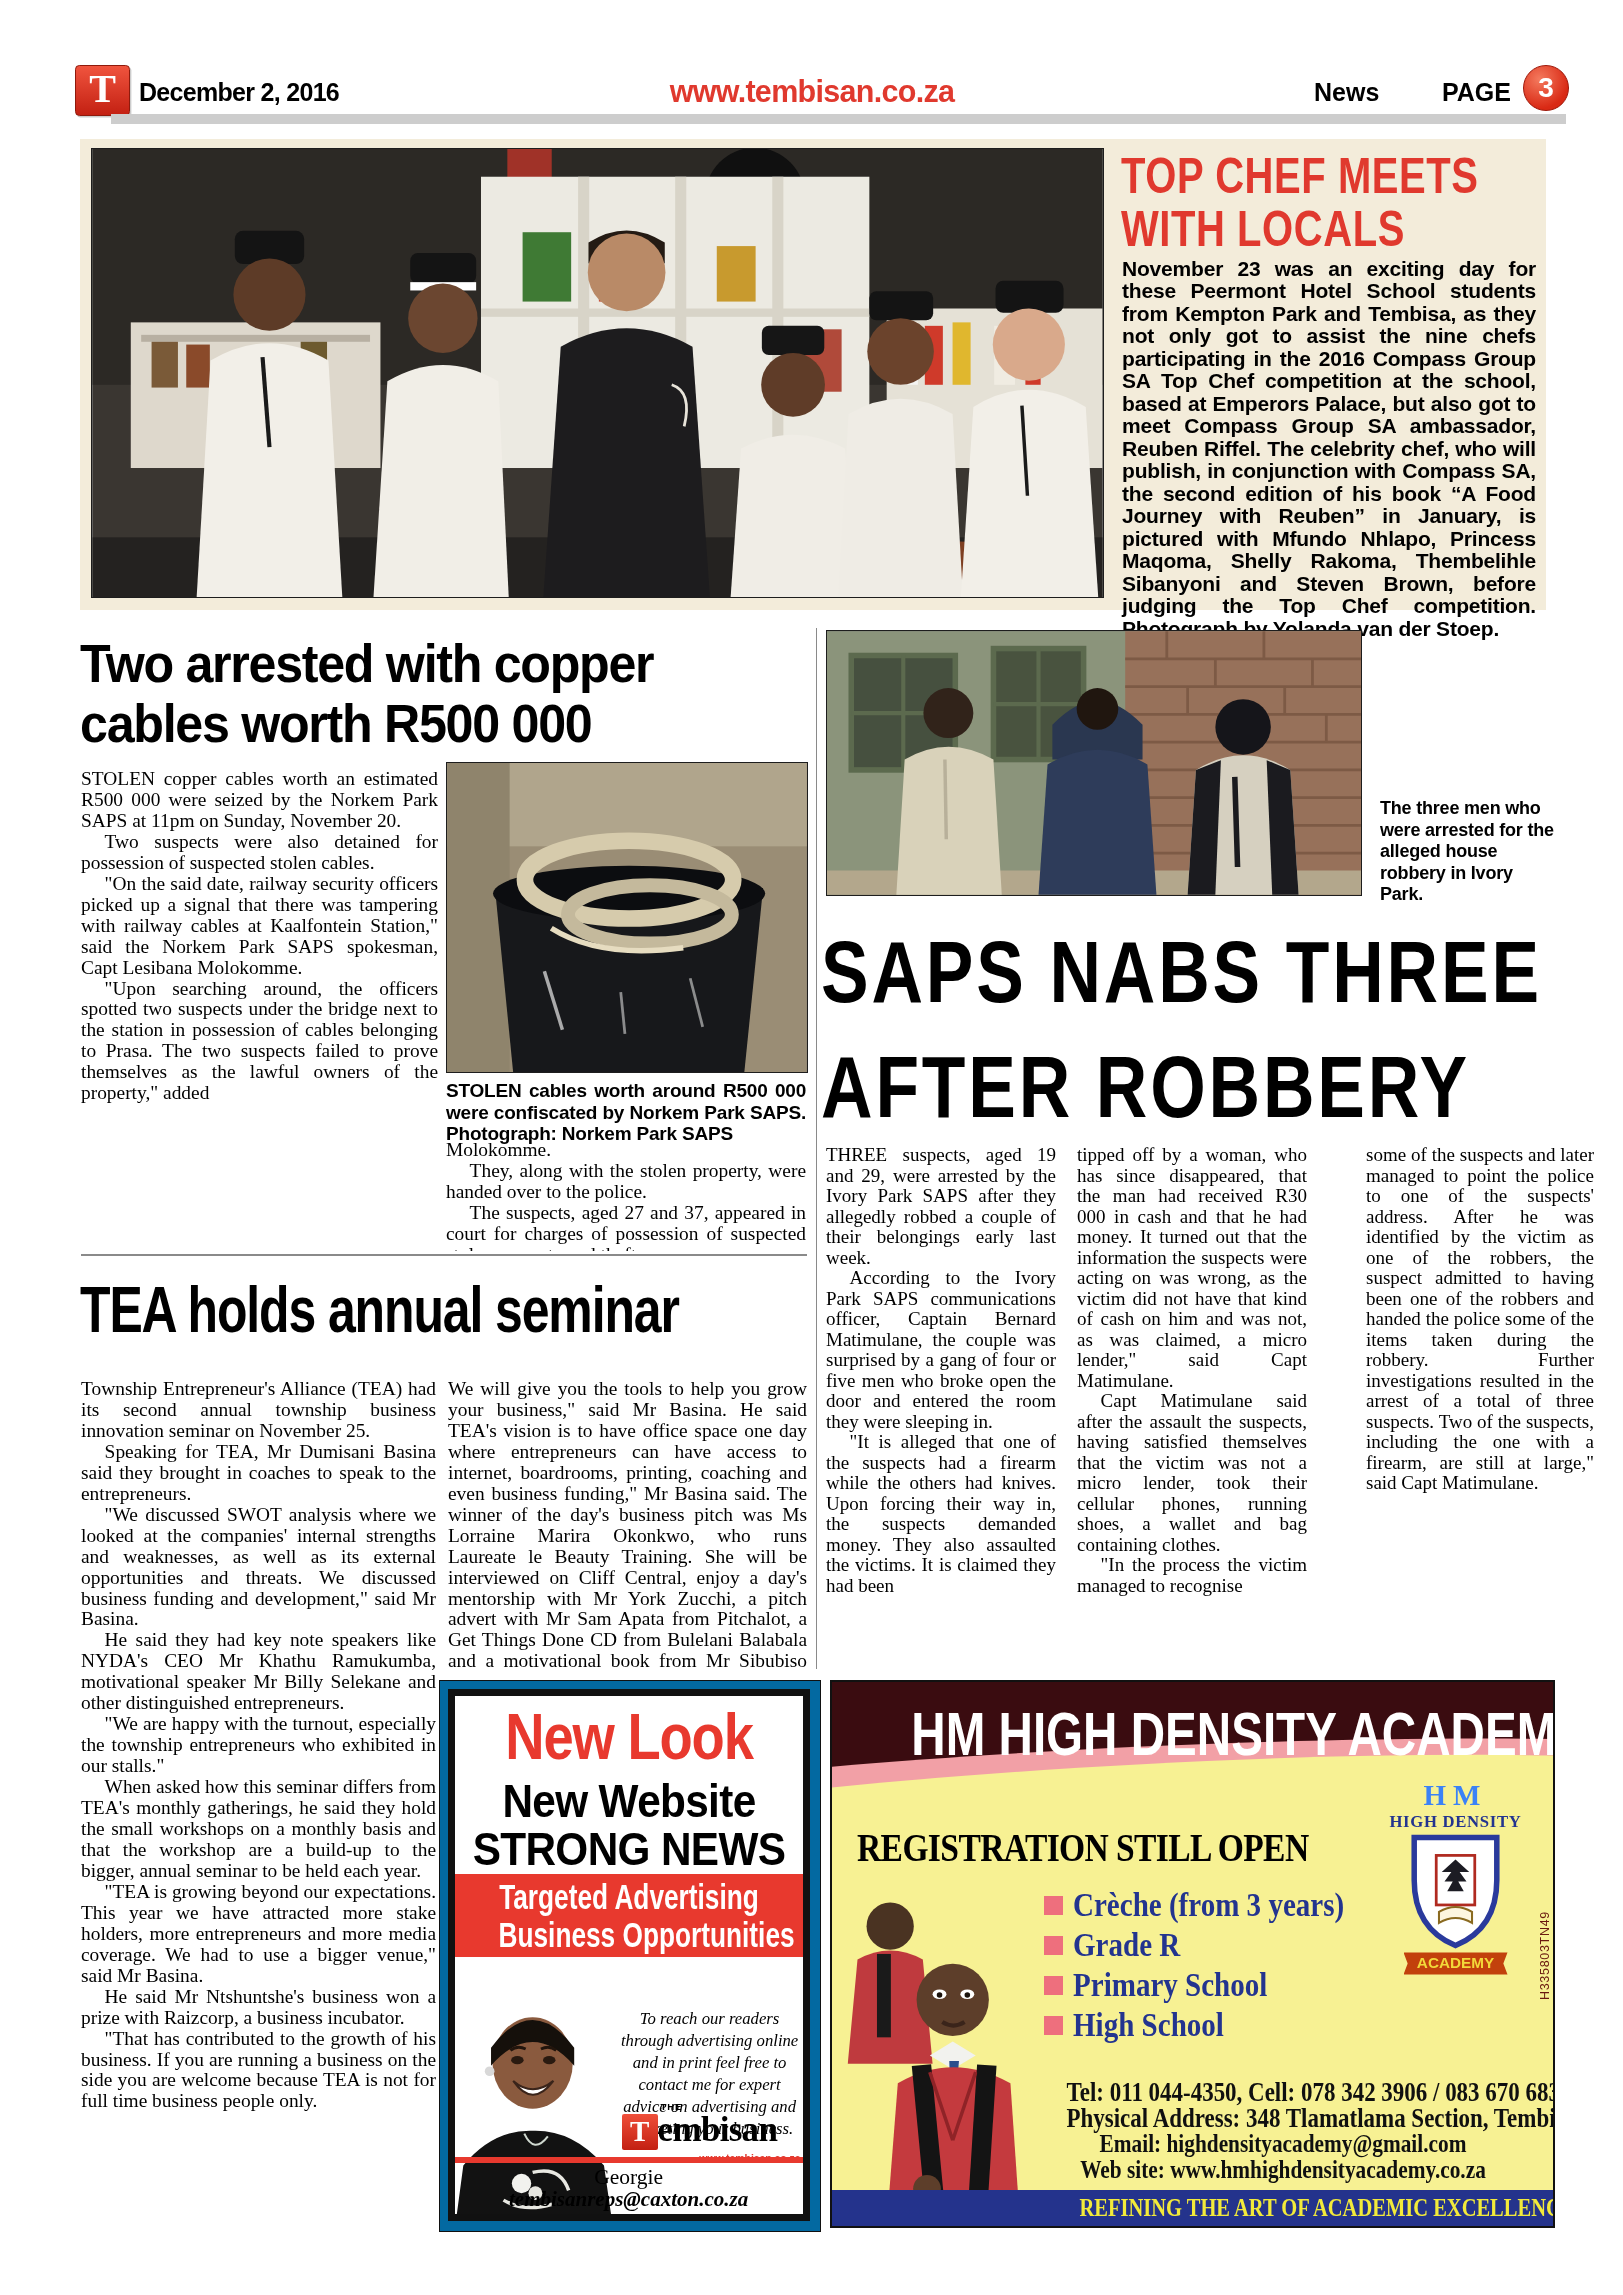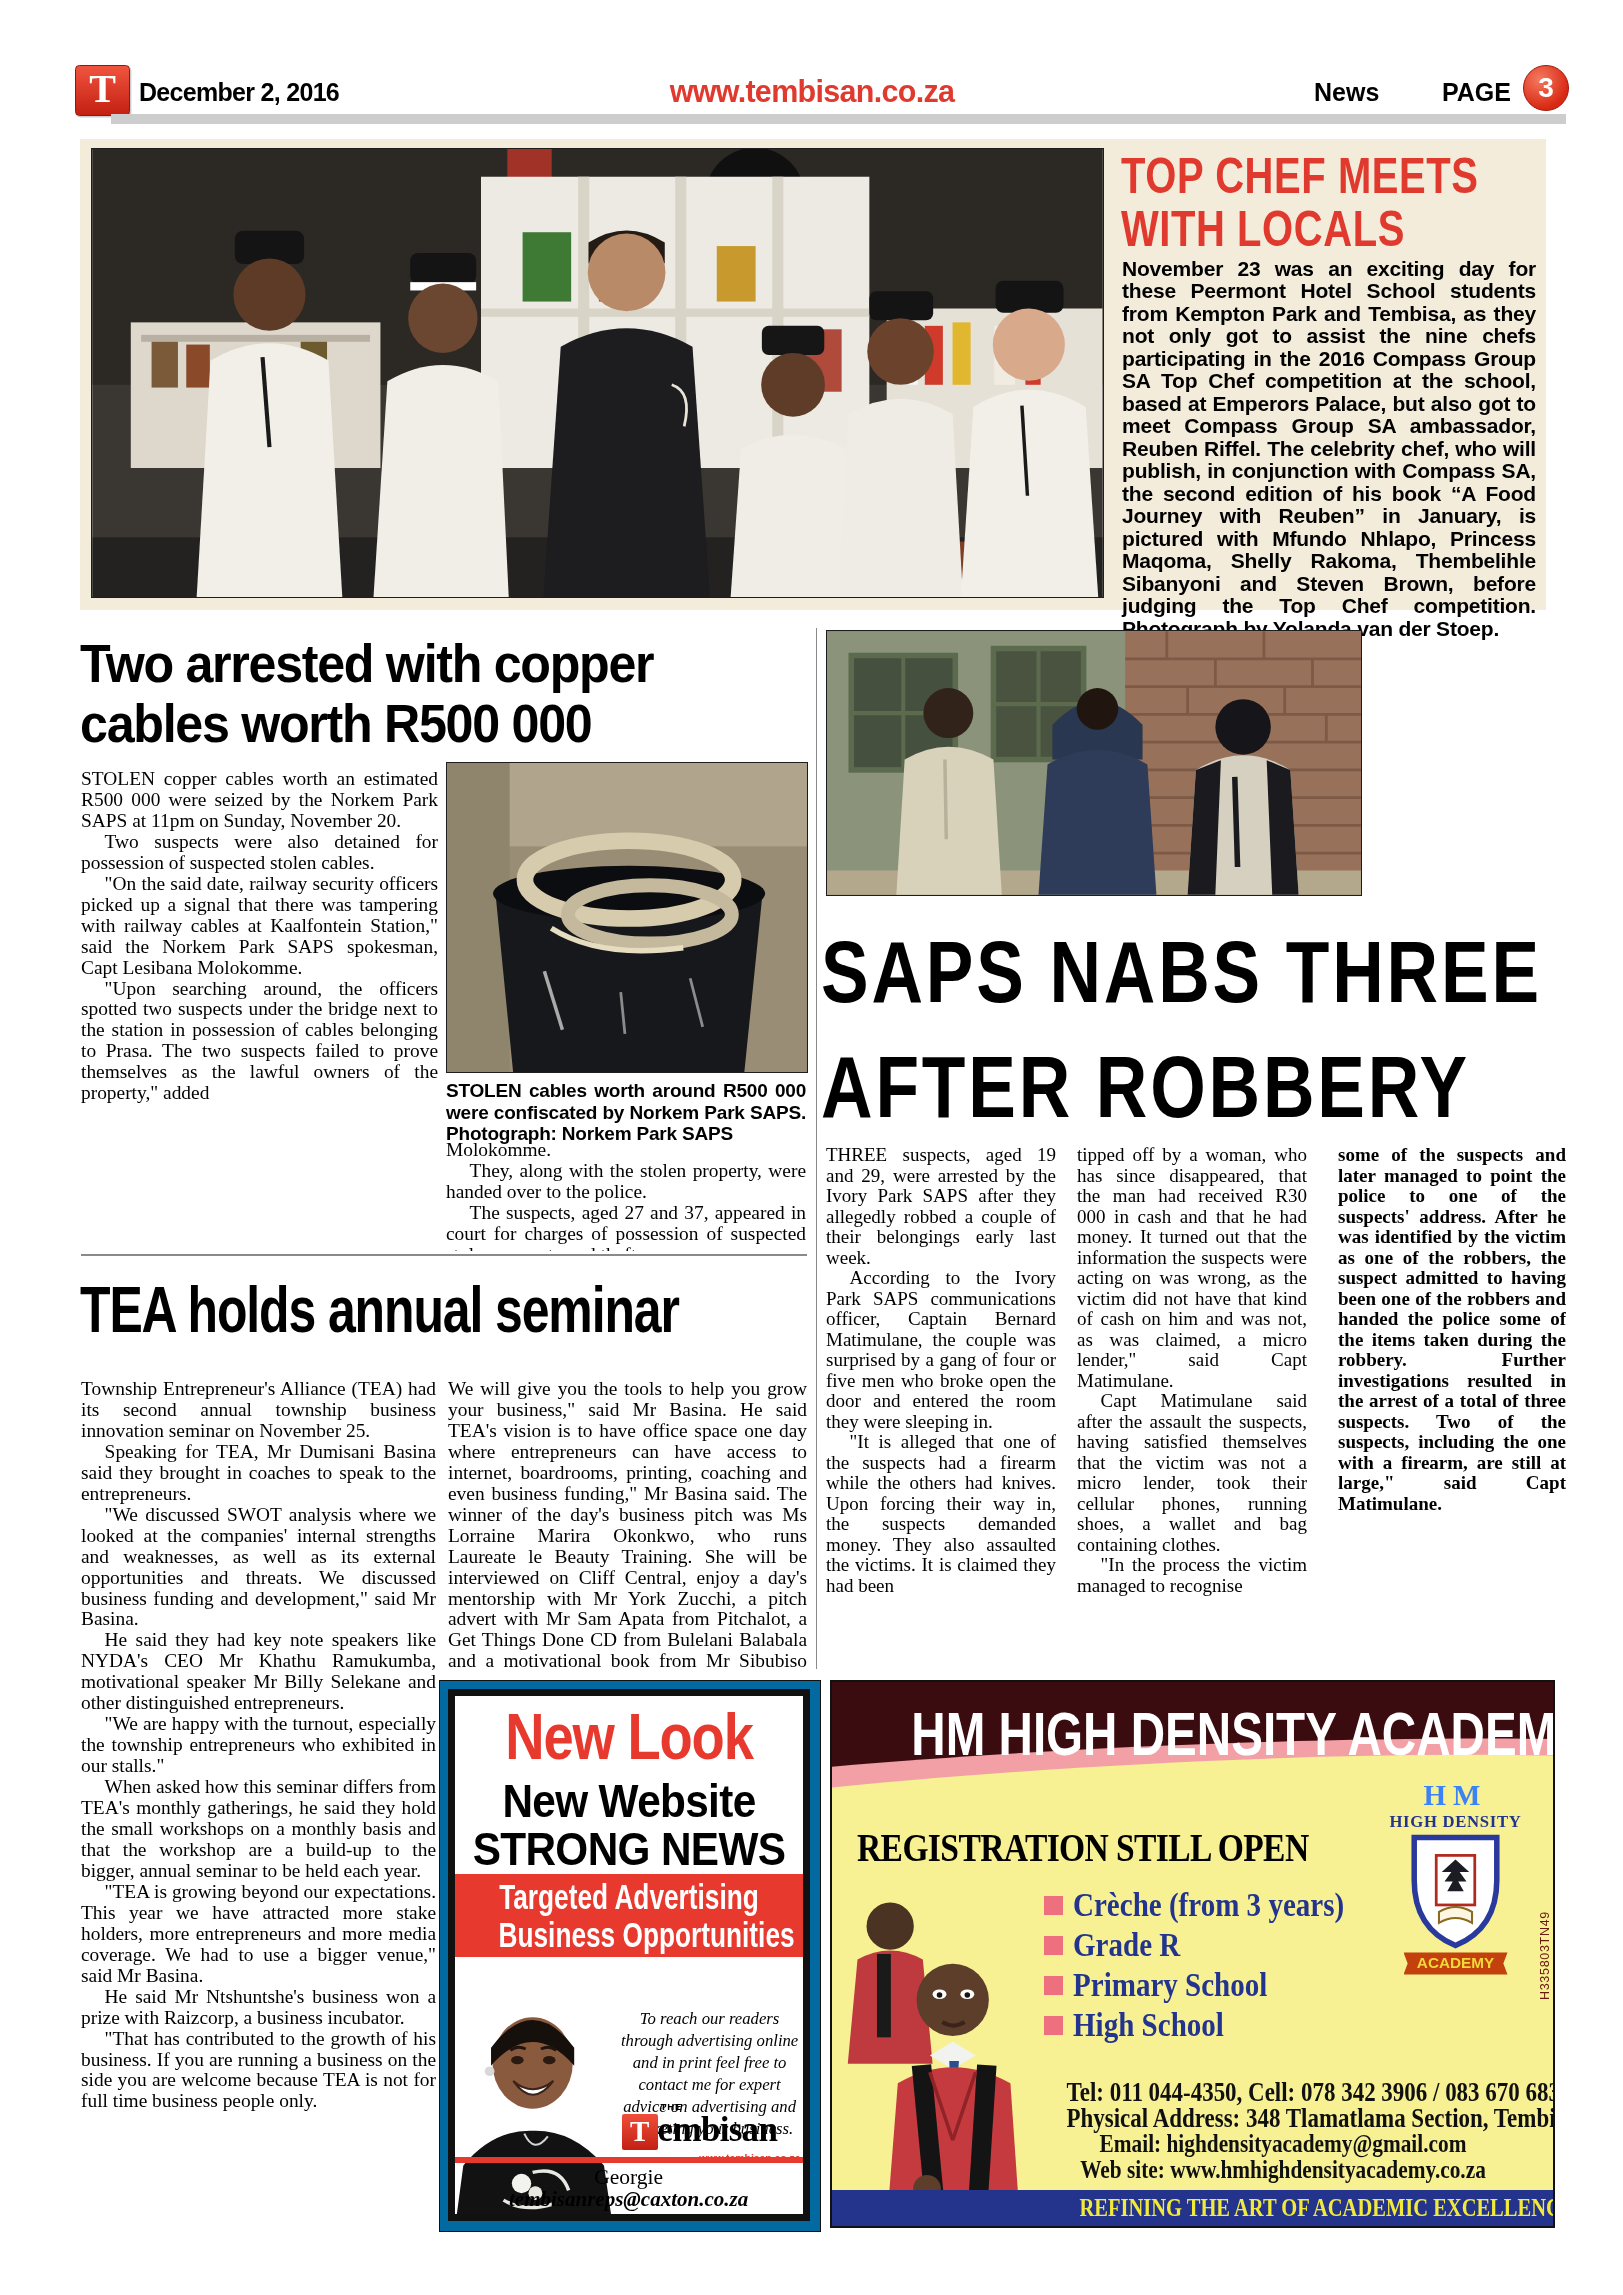--- a/index.html
+++ b/index.html
@@ -33,21 +33,21 @@
   .copper-col2{left:446px;top:1140px;width:360px;height:111px;overflow:hidden;}
 
   
   .vrule{left:816px;top:628px;width:1.4px;height:1041px;background:#8a8a8a;}
   .men-photo{left:826px;top:630px;width:534px;height:264px;}
   .men-caption{left:1380px;top:798px;width:176px;font-size:18px;font-weight:bold;line-height:1.2;letter-spacing:-0.2px;}
   .saps-head{left:821px;top:915px;font-size:87px;font-weight:bold;line-height:1.32;letter-spacing:3.5px;transform:scaleX(.82);transform-origin:left top;white-space:nowrap;}
   .saps-col{top:1145px;height:528px;overflow:hidden;font-size:19px;}
   .saps-c1{left:826px;width:230px;}
   .saps-c2{left:1077px;width:230px;}
-  .saps-c3{left:1338px;width:228px;font-weight:bold;}
+  .saps-c3{left:1366px;width:228px;}
 
   
   .tea-rule{left:81px;top:1254px;width:726px;height:2.1px;background:#8a8a8a;}
   .tea-head{left:80px;top:1273px;font-size:64px;font-weight:bold;letter-spacing:-1.4px;transform:scaleX(.78);transform-origin:left top;white-space:nowrap;}
   .tea-col1{left:81px;top:1379px;width:355px;height:887px;overflow:hidden;}
   .tea-col2{left:448px;top:1379px;width:359px;height:292px;overflow:hidden;}
 
   
   .nl-outer{left:439px;top:1680px;width:380px;height:550px;border:1.4px solid #111;background:#0369a1;}
   .nl-inner{position:absolute;left:7.6px;top:7.6px;width:362px;height:532px;border:7px solid #111;box-sizing:border-box;background:#fff;overflow:hidden;}
@@ -231,20 +231,21 @@
       <circle cx="390" cy="112" r="30" fill="#20160f"></circle>
       <path d="M305,380 L318,192 Q390,150 462,192 L475,380 Z" fill="#2e3c5a"></path>
 
       <circle cx="600" cy="138" r="40" fill="#15151a"></circle>
       <path d="M520,380 L532,200 Q600,158 668,200 L680,380 Z" fill="#d6d0c0"></path>
       <path d="M520,380 L532,200 L568,186 L560,380 Z" fill="#1b1b1f"></path>
       <path d="M680,380 L668,200 L634,186 L642,380 Z" fill="#1b1b1f"></path>
       <path d="M588,210 L592,340" stroke="#1b1b1f" stroke-width="8"></path>
     </svg>
   </div>
+  <div class="abs men-caption">The three men who were arrested for the alleged house robbery in Ivory Park.</div>
 
   <div class="abs saps-head">
     <div>SAPS NABS THREE</div>
     <div>AFTER ROBBERY</div>
   </div>
   <div class="abs serif-body saps-col saps-c1">
       <p>THREE suspects, aged 19 and 29, were arrested by the Ivory Park SAPS after they allegedly robbed a couple of their belongings early last week.</p>
       <p>According to the Ivory Park SAPS communications officer, Captain Bernard Matimulane, the couple was surprised by a gang of four or five men who broke open the door and entered the room they were sleeping in.</p>
       <p>"It is alleged that one of the suspects had a firearm while the others had knives. Upon forcing their way in, the suspects demanded money. They also assaulted the victims. It is claimed they had been</p>
     </div>

